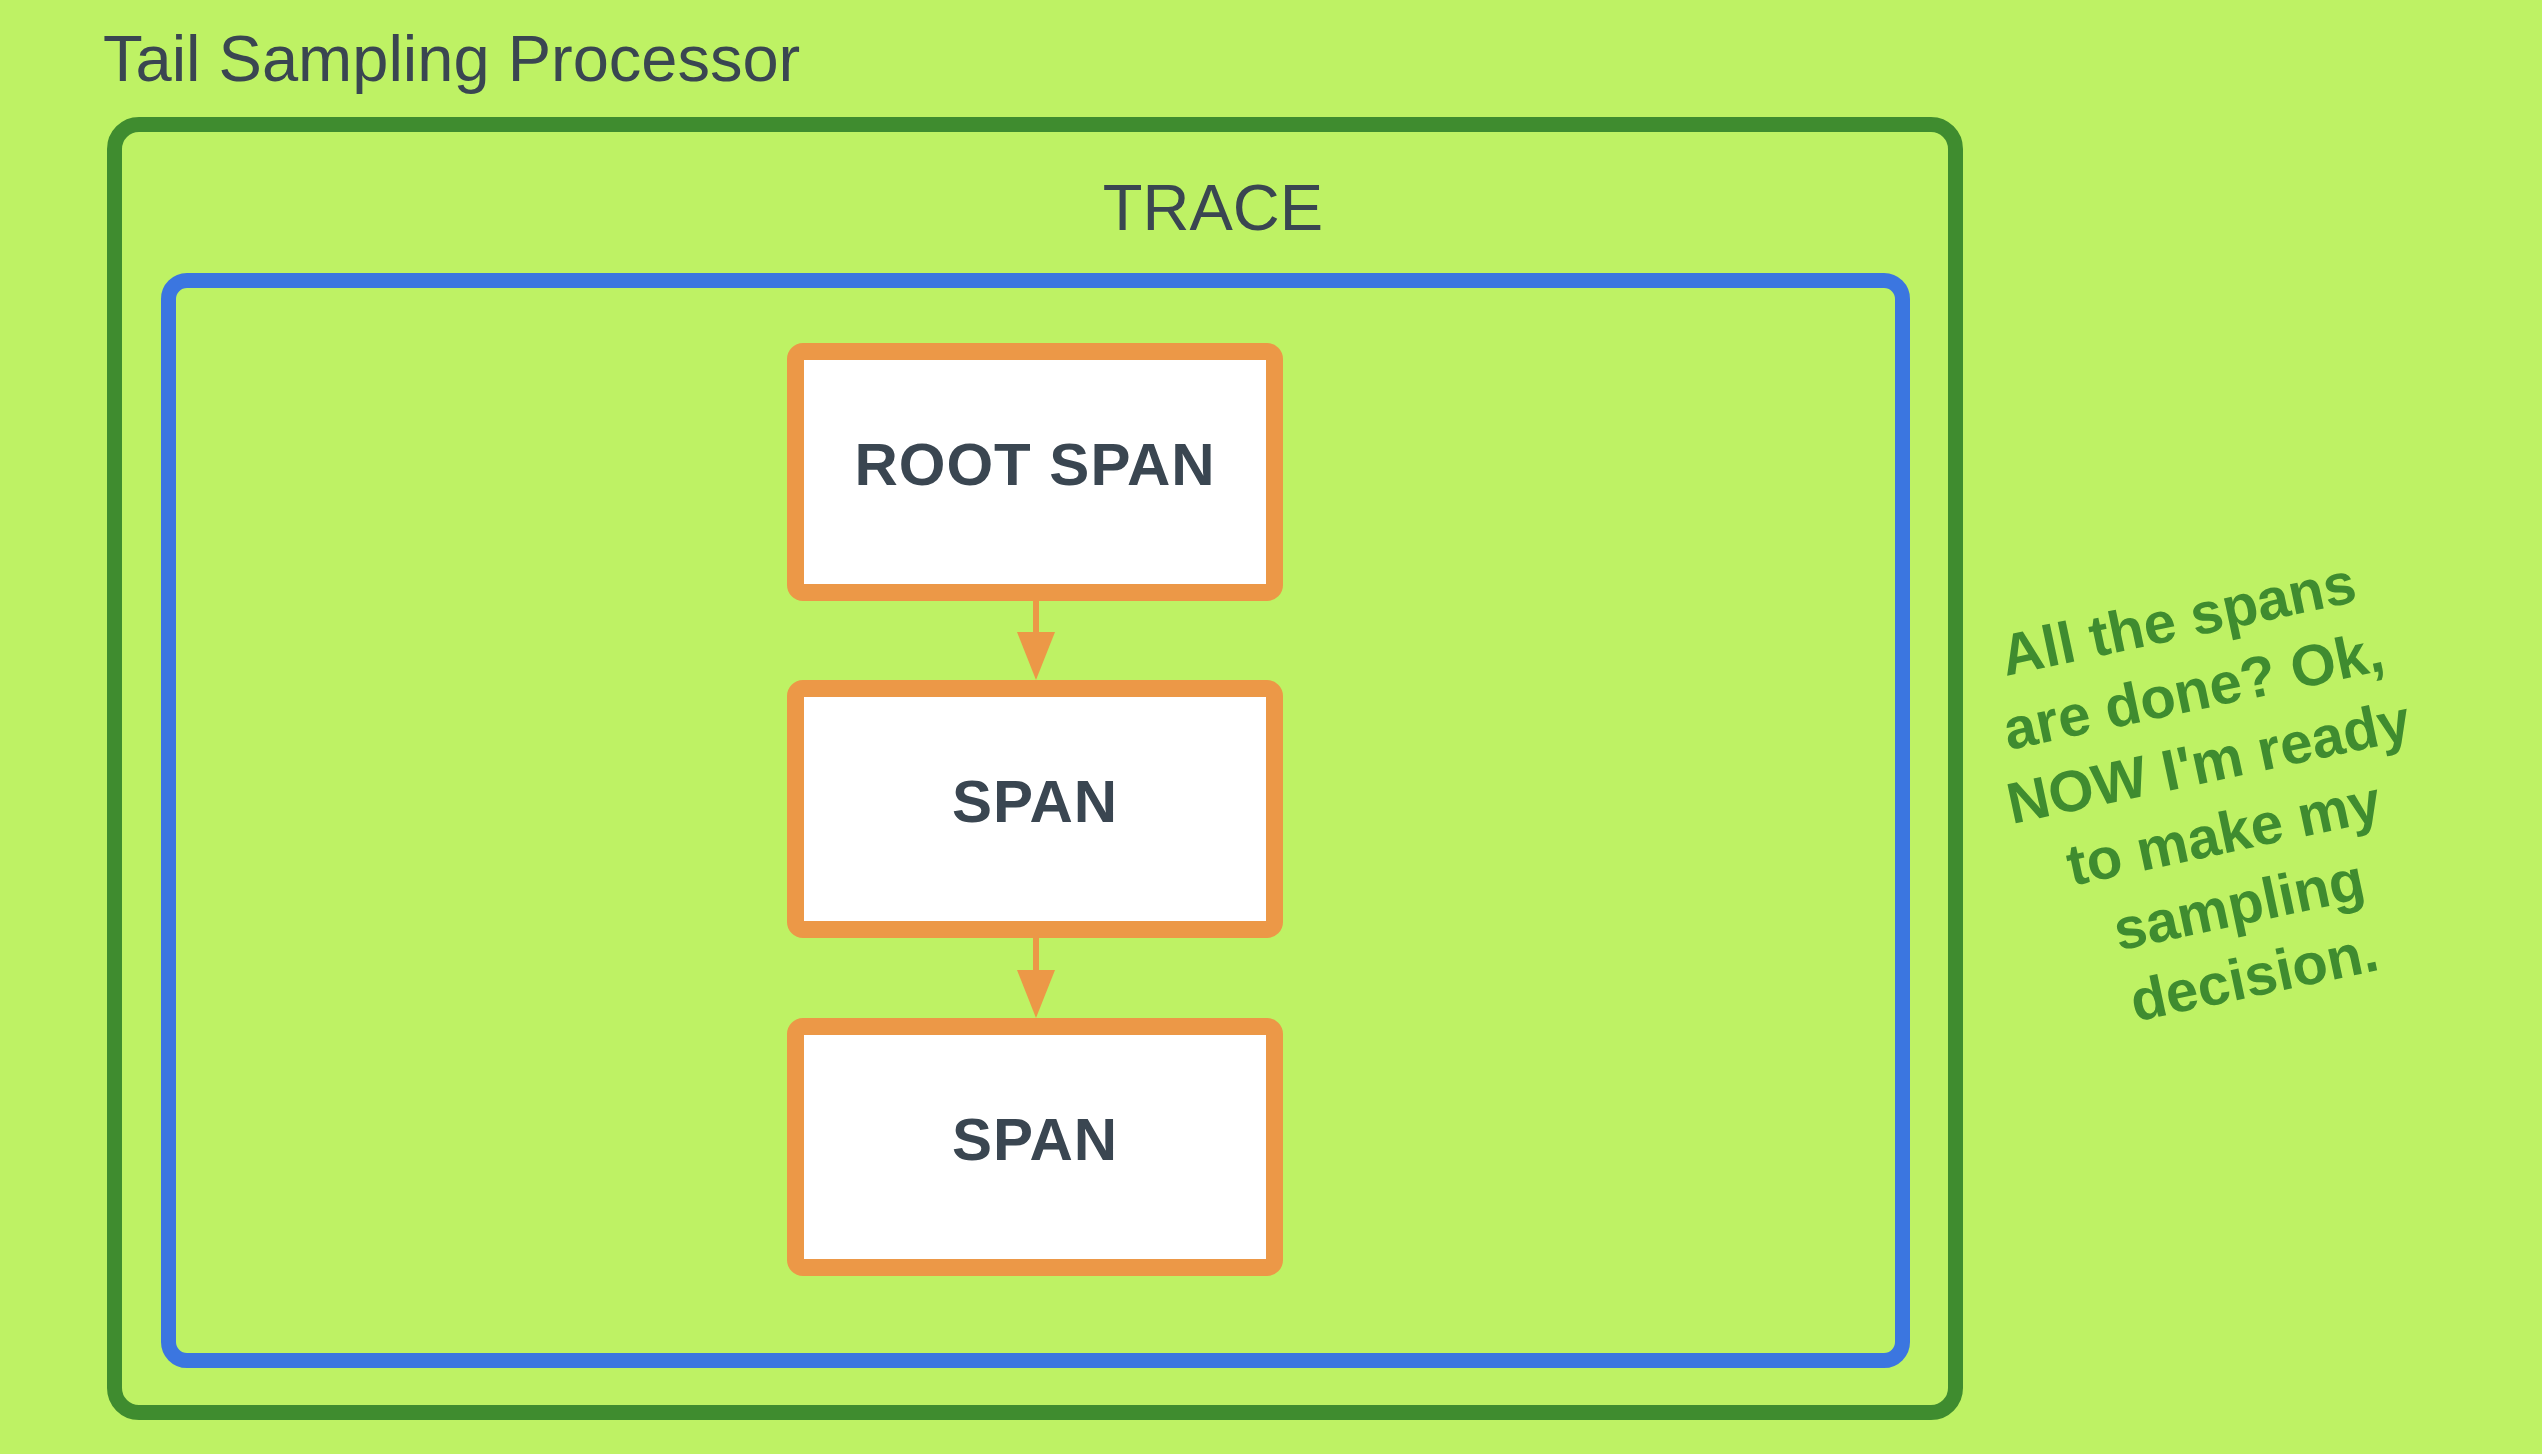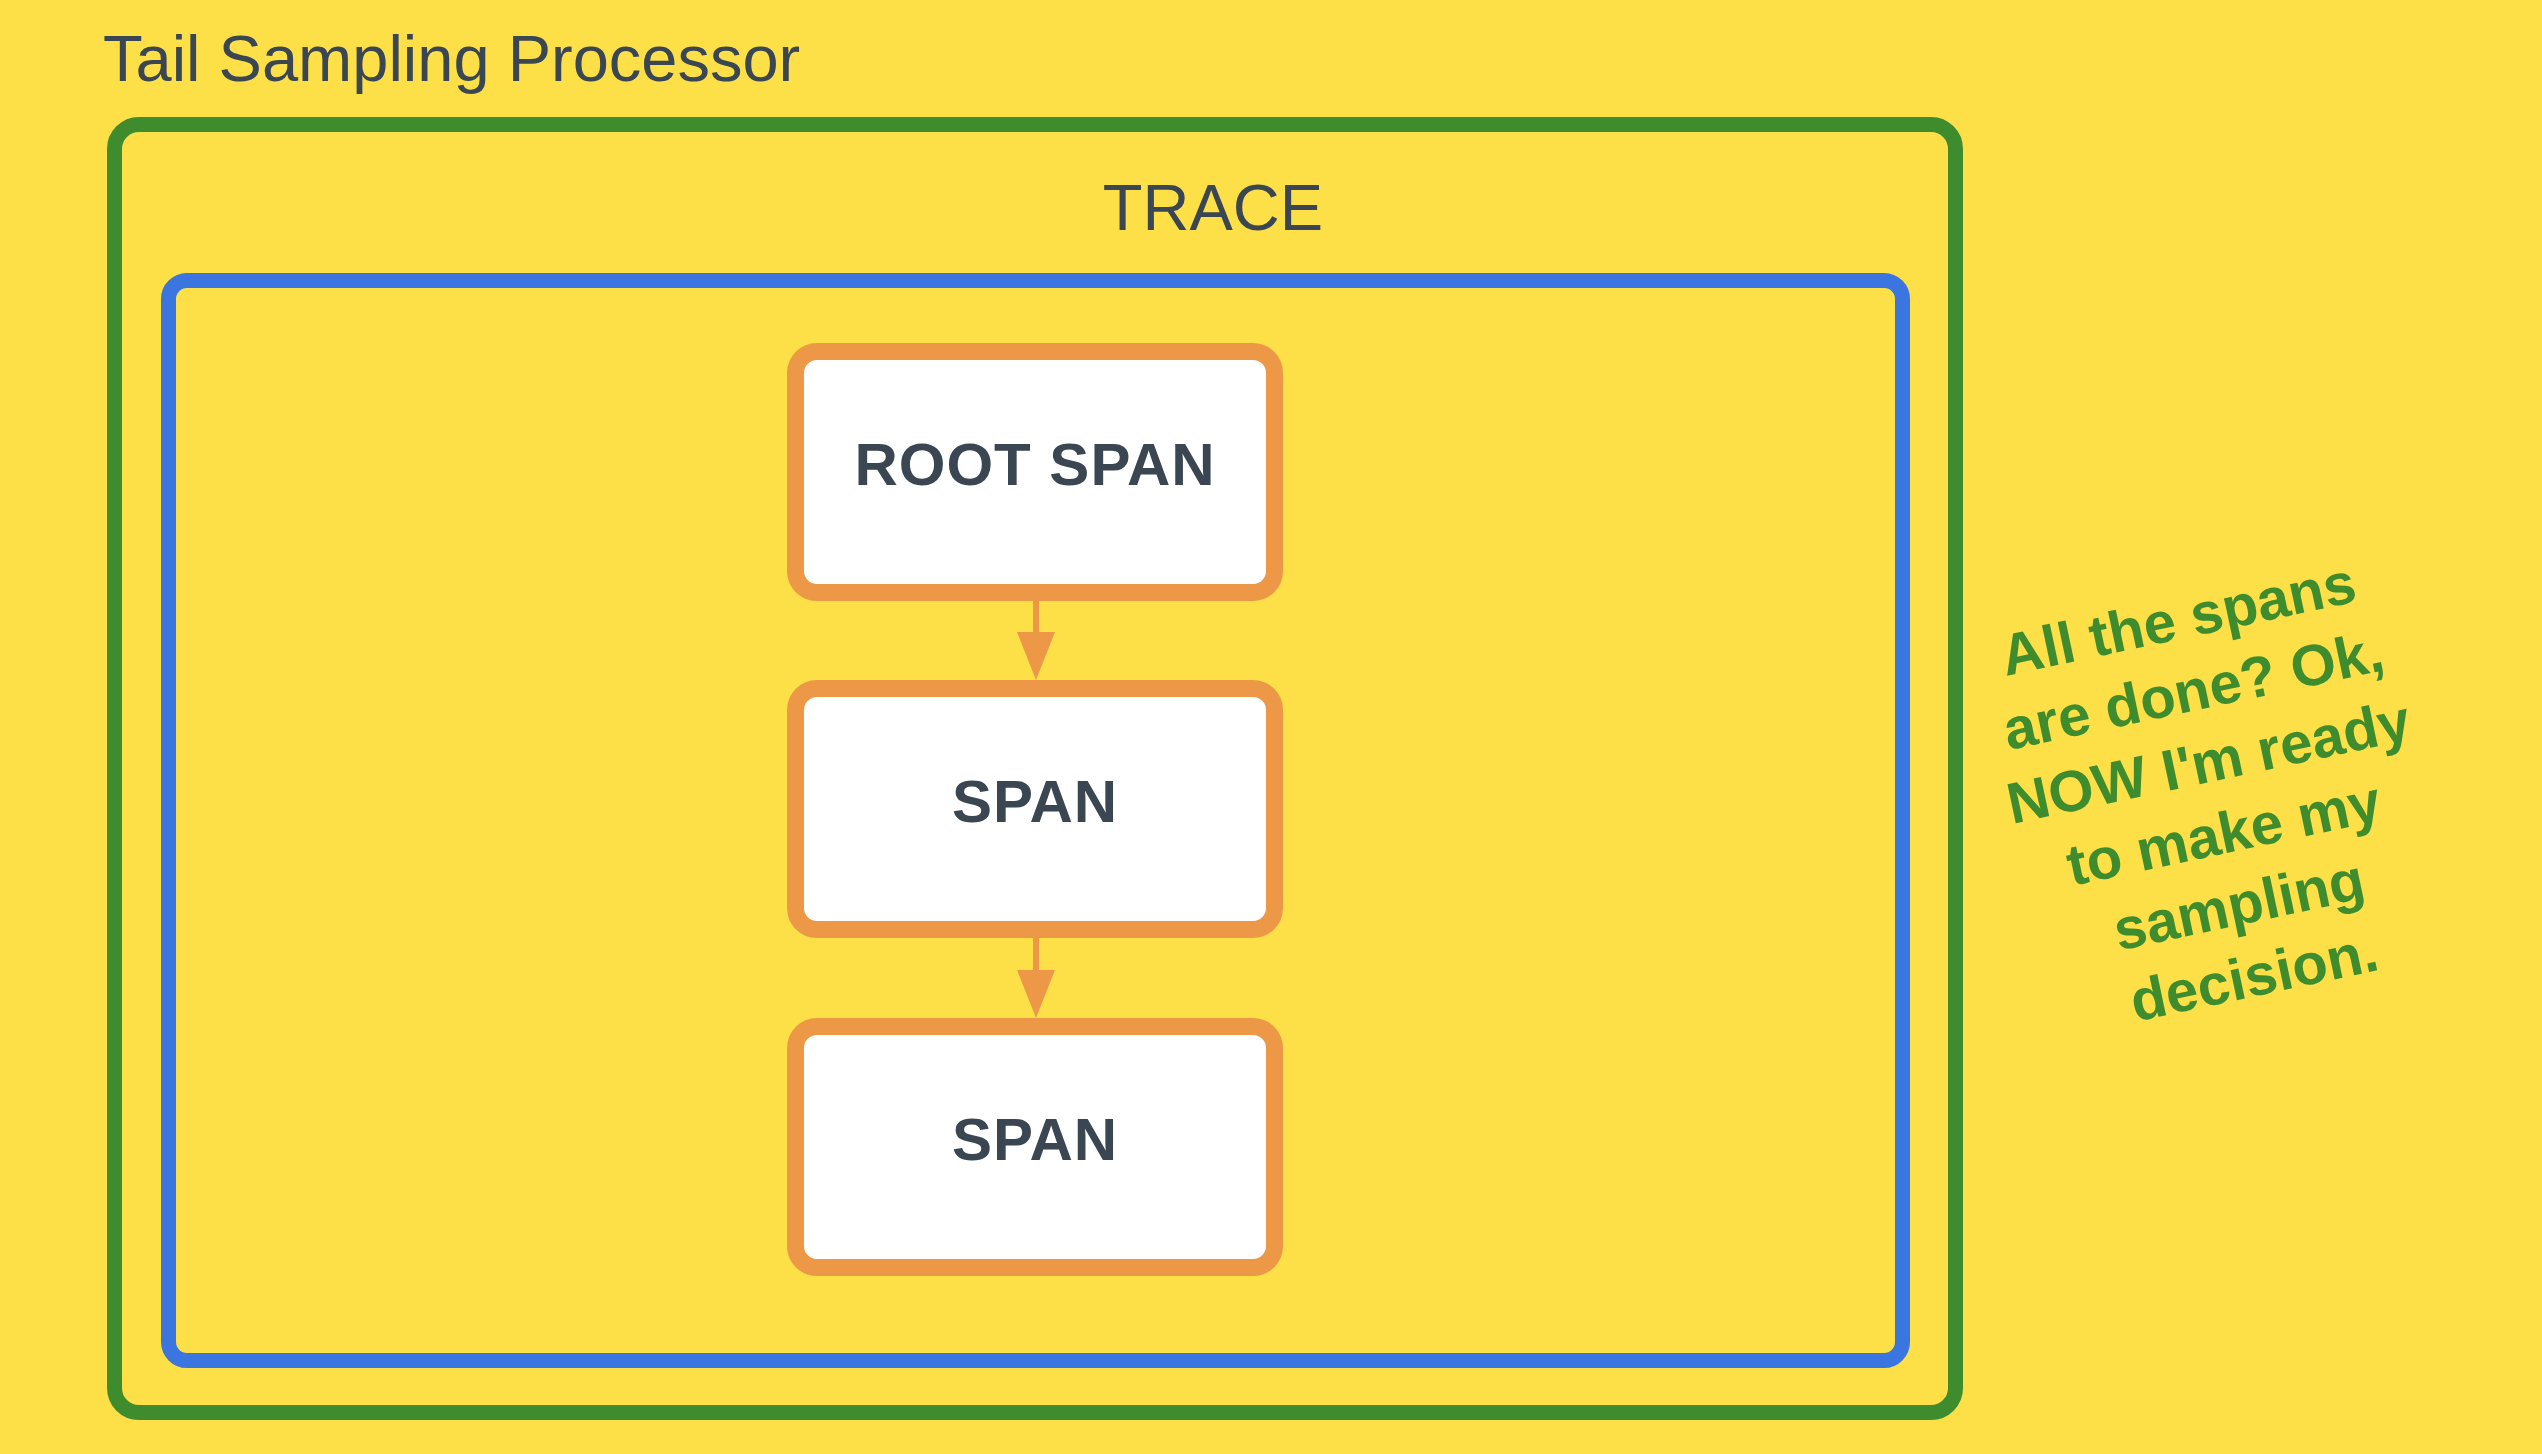--- a/index.html
+++ b/index.html
@@ -8,21 +8,21 @@
     background: #ffffff;
     width: 2542px;
     height: 1454px;
     overflow: hidden;
     font-family: "Liberation Sans", sans-serif;
   }
   .canvas {
     position: relative;
     width: 2542px;
     height: 1454px;
-    background: #fde047;
+    background: #bef264;
   }
   .diagram-title {
     position: absolute;
     left: 103px;
     top: 23px;
     font-size: 65px;
     line-height: 1.1;
     color: #3A4651;
     white-space: nowrap;
   }
@@ -57,21 +57,21 @@
     border-radius: 26px;
     box-sizing: border-box;
     background: transparent;
   }
   .span-node {
     position: absolute;
     left: 787px;
     width: 496px;
     height: 258px;
     border: 17px solid #EC9847;
-    border-radius: 30px;
+    border-radius: 16px;
     box-sizing: border-box;
     background: #ffffff;
     display: flex;
     align-items: center;
     justify-content: center;
   }
   .span-node .node-label {
     font-size: 60px;
     font-weight: bold;
     color: #3A4651;

